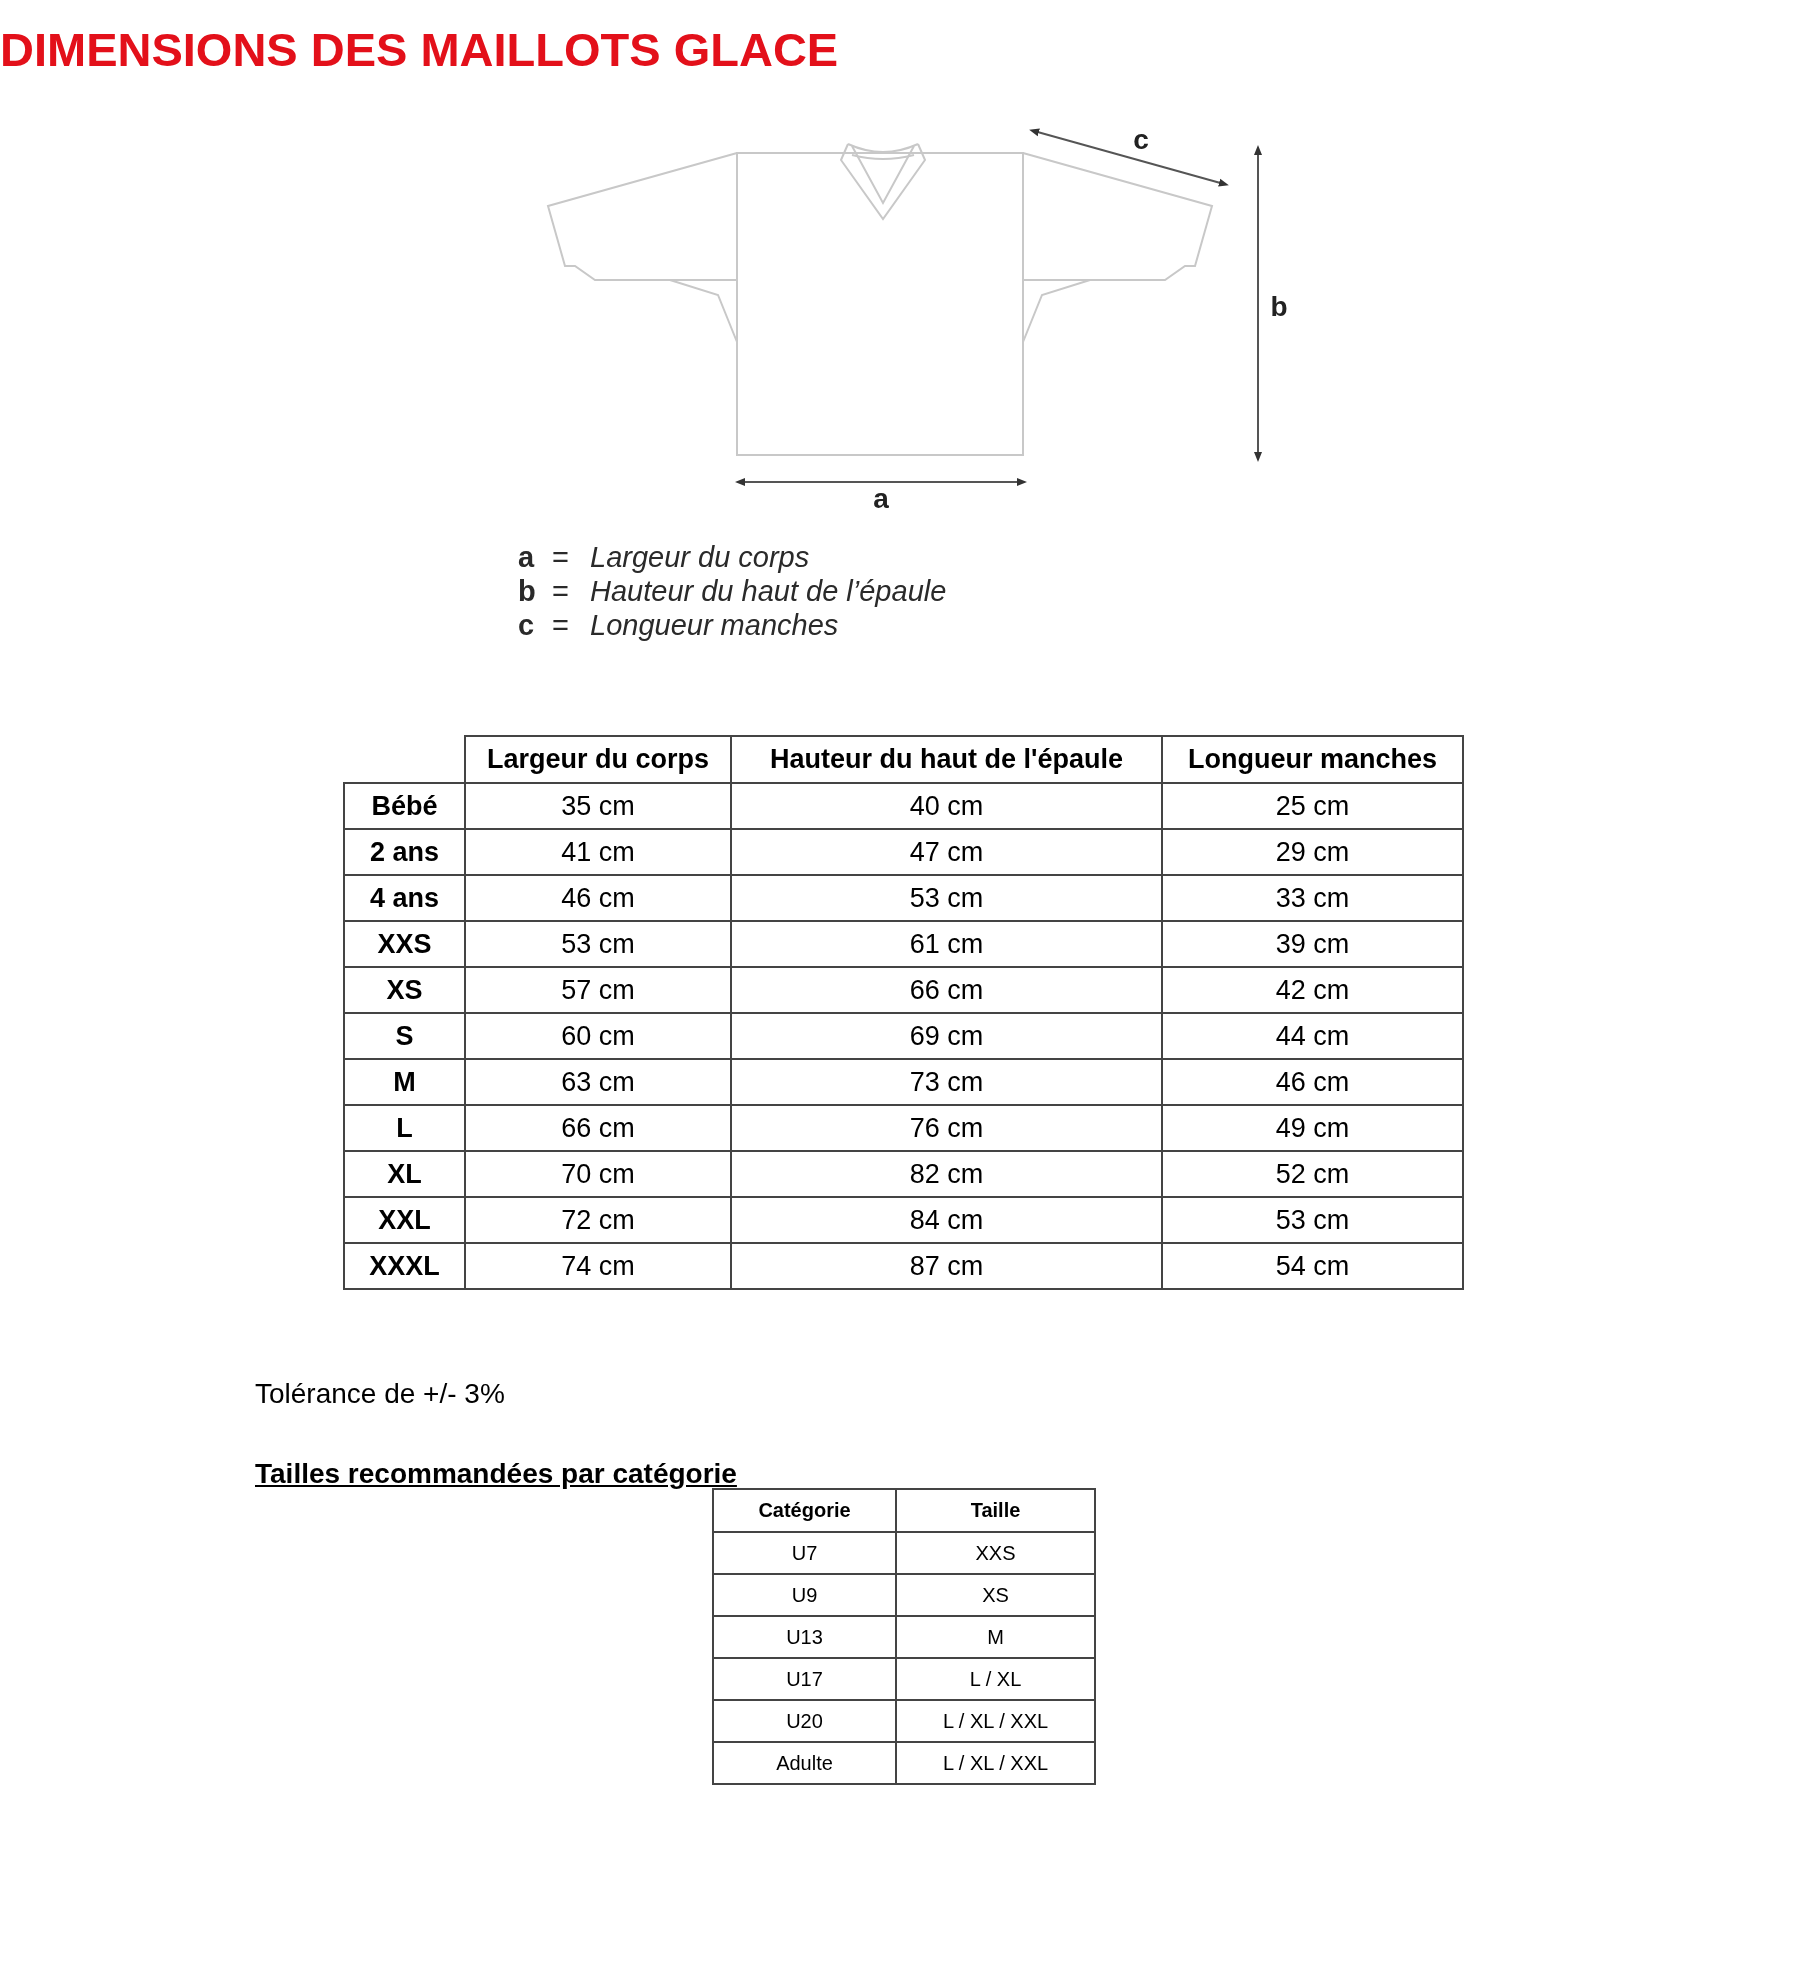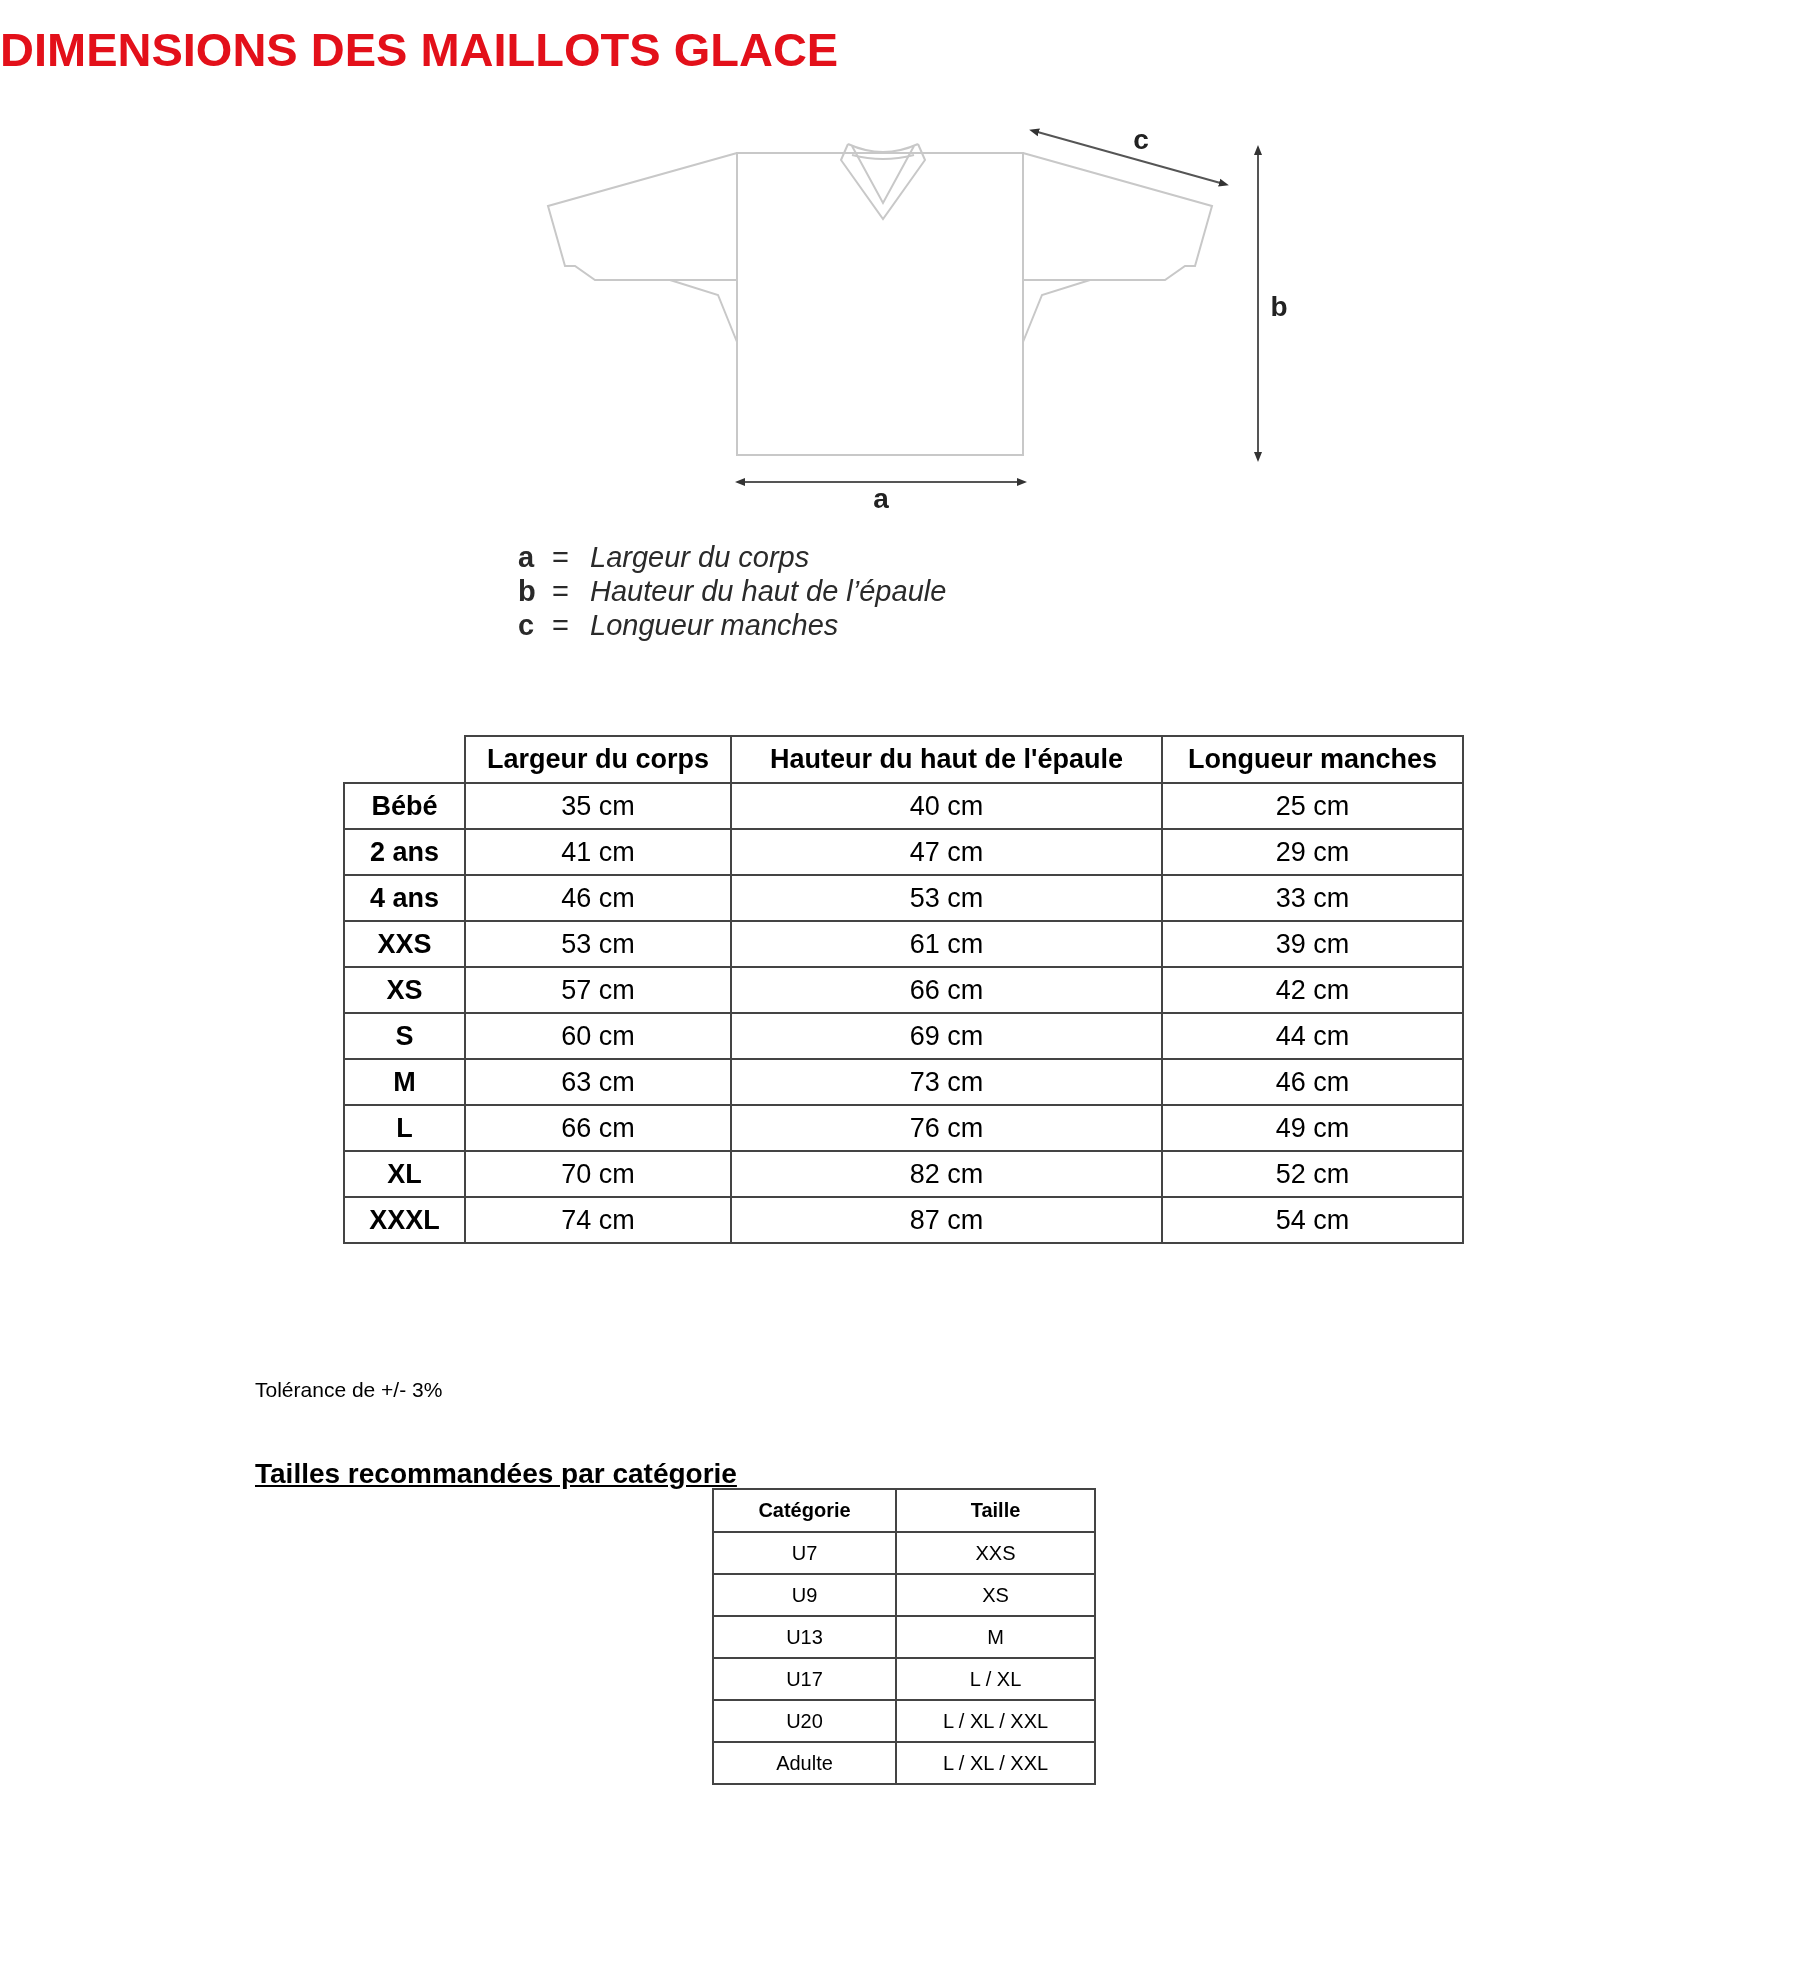--- a/index.html
+++ b/index.html
@@ -28,21 +28,21 @@
     .size-table { left: 343px; top: 735px; font-size: 27px; }
     .size-table th { font-weight: bold; height: 45px; }
     .size-table th.corner { border-top: none; border-left: none; }
     .size-table td { height: 44px; margin-top: 28px; }
     .size-table td.rowhead { font-weight: bold; }
     .size-table col.c0 { width: 121px; }
     .size-table col.c1 { width: 266px; }
     .size-table col.c2 { width: 431px; }
     .size-table col.c3 { width: 301px; }
 
-    .tolerance { position: absolute; left: 255px; top: 1378px; font-size: 21px; }
+    .tolerance { position: absolute; left: 255px; top: 1378px; font-size: 28px; }
     .subtitle {
       position: absolute; left: 255px; top: 1458px; font-size: 28px; font-weight: bold;
       text-decoration: underline;
     }
 
     .cat-table { left: 712px; top: 1488px; font-size: 20px; }
     .cat-table th { font-weight: bold; height: 41px; }
     .cat-table td { height: 40px; text-align: center; }
     .cat-table col.k0 { width: 183px; }
     .cat-table col.k1 { width: 199px; }
@@ -164,20 +164,26 @@
         <td>76 cm</td>
         <td>49 cm</td>
       </tr>
       <tr>
         <td class="rowhead">XL</td>
         <td>70 cm</td>
         <td>82 cm</td>
         <td>52 cm</td>
       </tr>
       <tr>
+        <td class="rowhead">XXL</td>
+        <td>72 cm</td>
+        <td>84 cm</td>
+        <td>53 cm</td>
+      </tr>
+      <tr>
         <td class="rowhead">XXXL</td>
         <td>74 cm</td>
         <td>87 cm</td>
         <td>54 cm</td>
       </tr>
     </tbody>
 </table>
 
 <div class="tolerance">Tolérance de +/- 3%</div>
 <div class="subtitle">Tailles recommandées par catégorie</div>

